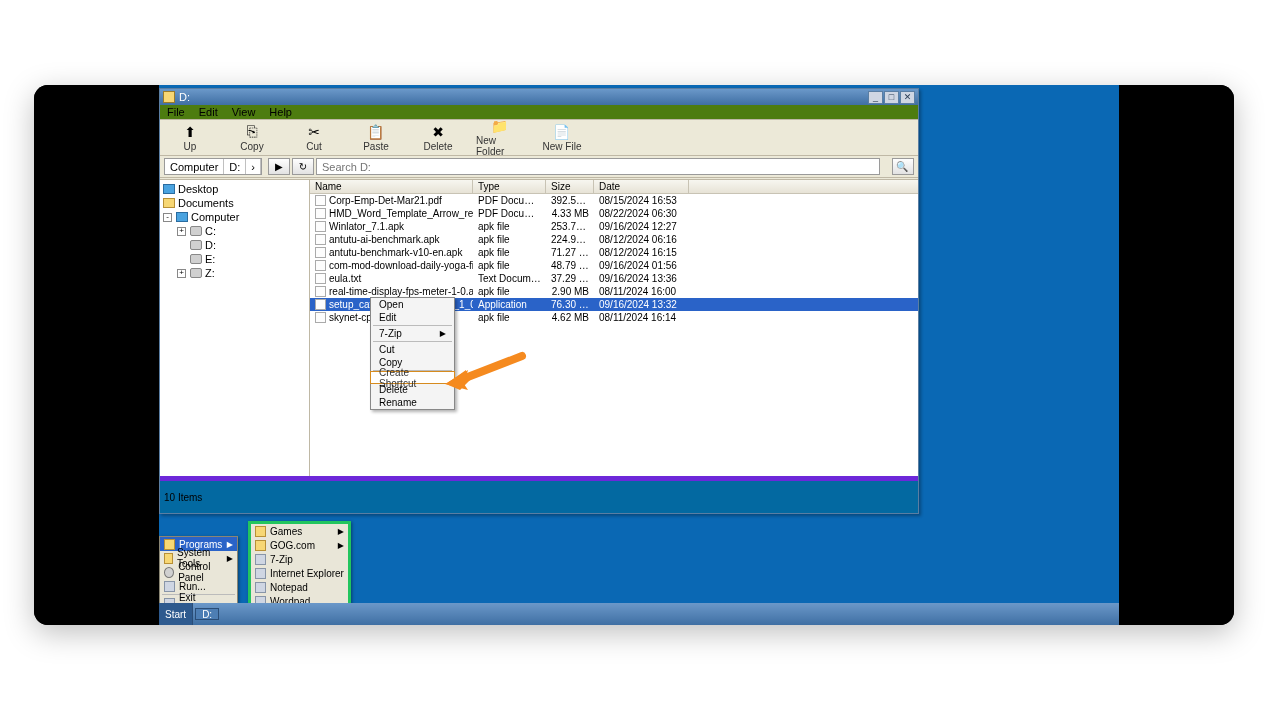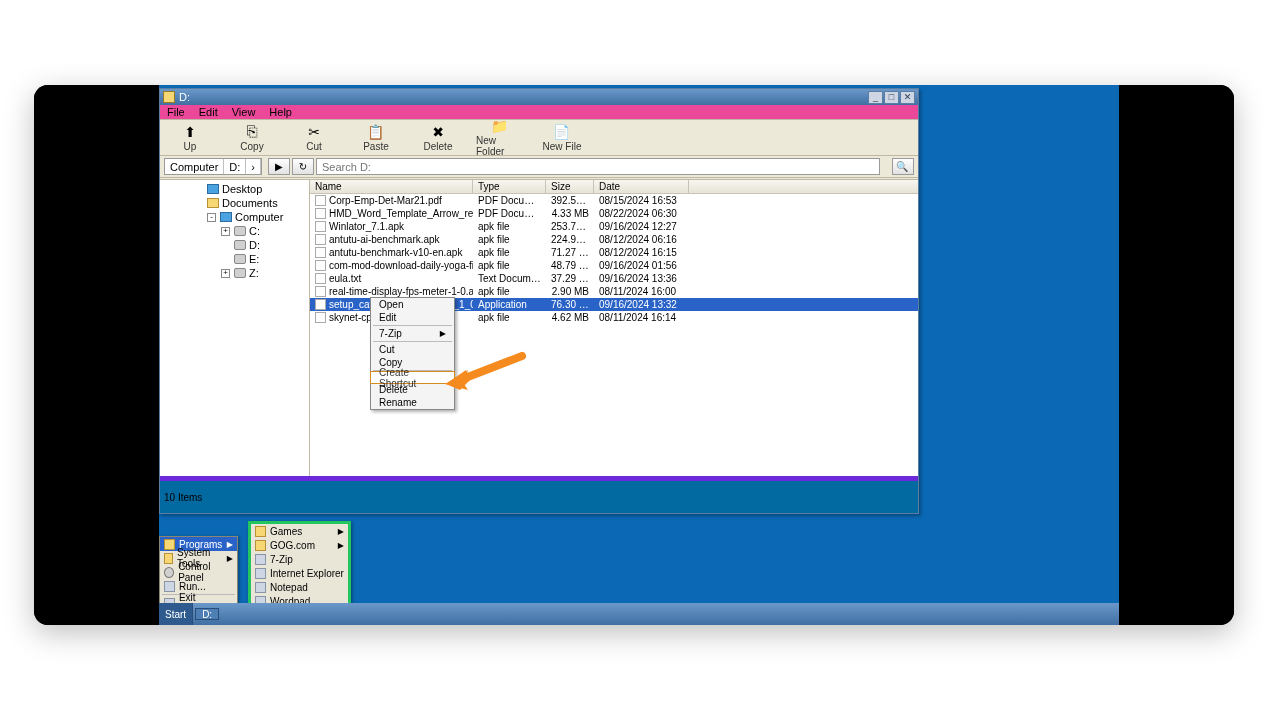--- a/index.html
+++ b/index.html
@@ -7,35 +7,35 @@
   .stage { position:absolute; left:34px; top:85px; width:1200px; height:540px; border-radius:14px; overflow:hidden; box-shadow: 0 8px 30px rgba(0,0,0,0.25); background:#000; }
   .blackL { position:absolute; left:0; top:0; width:125px; height:540px; background:#000; }
   .blackR { position:absolute; right:0; top:0; width:115px; height:540px; background:#000; }
   .desktop { position:absolute; left:125px; top:0; right:115px; bottom:0; background:#0a68b4; }
   
   .win { position:absolute; left:0px; top:3px; width:760px; height:426px; background:#ece9d8; border:1px solid #5a7ea3; box-shadow: 2px 2px 3px rgba(0,0,0,.3); }
   .titlebar { height:16px; background:linear-gradient(#6b98c9,#3f6fa3); color:#fff; display:flex; align-items:center; font-size:11px; padding:0 3px; }
   .titlebar .ticon { width:12px; height:12px; background:#f7d774; border:1px solid #9a7b2a; margin-right:4px; }
   .titlebar .sp { flex:1; }
   .tbtn { width:15px; height:13px; background:#cfd6e3; border:1px solid #5a7ea3; margin-left:1px; display:flex; align-items:center; justify-content:center; font-size:9px; color:#2a3d55; }
-  .menubar { height:15px; background:#ec4899; border-bottom:1px solid #bfb8a5; display:flex; }
+  .menubar { height:15px; background:#4d7c0f; border-bottom:1px solid #bfb8a5; display:flex; }
   .menubar span { padding:1px 7px; cursor:default; }
   .toolbar { height:36px; background:#ece9d8; border-bottom:1px solid #bfb8a5; display:flex; align-items:center; padding:0 6px; gap:14px; }
   .toolbtn { display:flex; flex-direction:column; align-items:center; gap:1px; width:48px; }
   .toolbtn .ic { width:16px; height:16px; display:flex; align-items:center; justify-content:center; font-size:14px; }
   .toolbtn .lb { font-size:10px; color:#333; }
   .addr { height:22px; background:#ece9d8; border-bottom:1px solid #bfb8a5; display:flex; align-items:center; padding:2px 4px; gap:2px; }
   .addrbox { border:1px solid #9a9a9a; background:#fff; height:17px; display:flex; align-items:center; }
   .addrbox span { padding:0 5px; border-right:1px solid #c0c0c0; height:100%; display:flex; align-items:center; }
   .sbtn { width:22px; height:17px; border:1px solid #9a9a9a; background:linear-gradient(#fefefe,#e2e2e2); display:flex; align-items:center; justify-content:center; font-size:10px; }
   .search { flex:1; display:flex; align-items:center; gap:12px;justify-content:space-between; }
   .search input { flex:1; height:17px; border:1px solid #9a9a9a; padding:0 5px; font-size:11px; }
   .body { position:absolute; top:90px; left:0; right:0; bottom:13px; display:flex; border-top:1px solid #bfb8a5; }
   .tree { width:150px; background:#fff; border-right:1px solid #bfb8a5; padding:2px 0; overflow:hidden; }
-  .tree .tn { display:flex; align-items:center; gap:3px; padding:0 3px; height:14px; white-space:nowrap;margin-left:44px; }
+  .tree .tn { display:flex; align-items:center; gap:3px; padding:0 3px; height:14px; white-space:nowrap; }
   .tree .ico { width:12px; height:10px; display:inline-block; }
   .ico.fld { background:#f7d774; border:1px solid #b89036; }
   .ico.dsk { background:#4aa3e0; border:1px solid #2a6ca0; }
   .ico.drv { background:#d0d0d0; border:1px solid #888; border-radius:2px; }
   .exp { width:9px; height:9px; border:1px solid #888; display:inline-flex; align-items:center; justify-content:center; font-size:8px; line-height:1; background:#fff; margin-right:1px; }
   .filepane { flex:1; background:#fff; display:flex; flex-direction:column; }
   .cols { display:flex; height:14px; border-bottom:1px solid #c8c3b4; background:linear-gradient(#f7f6f0,#e7e3d6); }
   .col { border-right:1px solid #c8c3b4; padding:0 5px; display:flex; align-items:center; font-size:10px; }
   .rows { position:relative; flex:1; }
   .row { display:flex; height:13px; align-items:center; }

